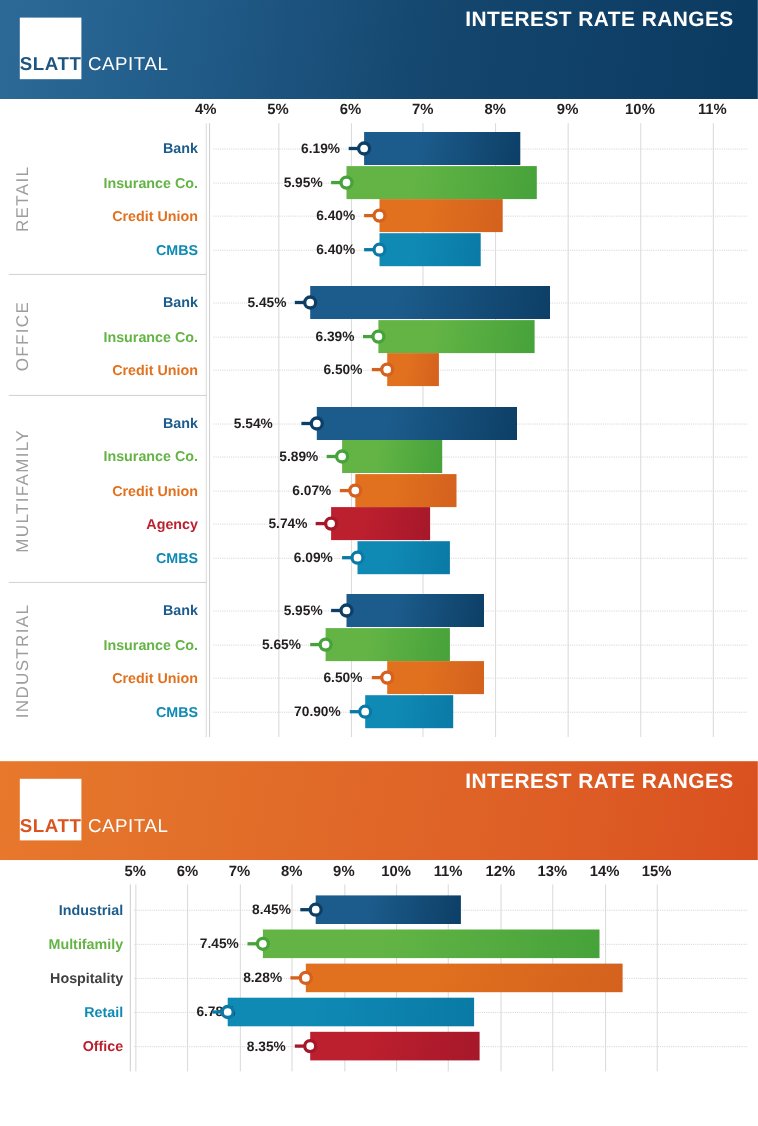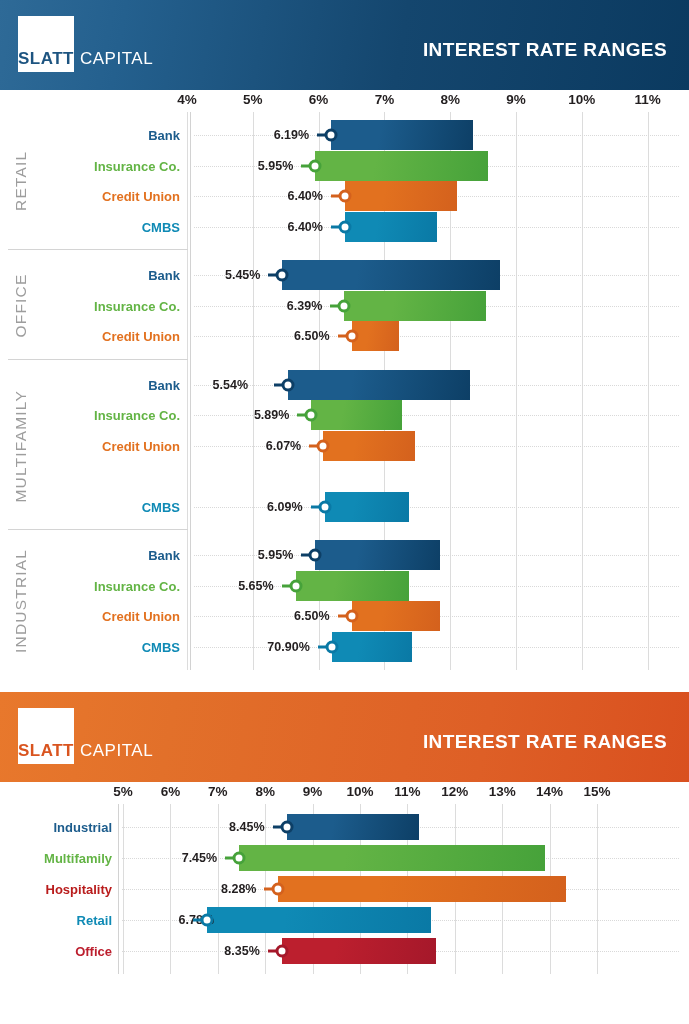--- a/index.html
+++ b/index.html
@@ -48,21 +48,21 @@
     font-size: 17px;
     color: #ffffff;
     letter-spacing: 0.5px;
     padding-left: 6px;
     padding-bottom: 5px;
     line-height: 1;
   }
 
   .banner-text {
     position: absolute;
-    right: 22px; top: 38px;
+    right: 22px; top: 7px;
     text-align: right;
     color: #ffffff;
   }
   .banner-title {
     font-size: 19px;
     font-weight: bold;
     letter-spacing: 0.4px;
     line-height: 1.25;
   }
   .banner-sub {
@@ -285,20 +285,28 @@
             <div class="dot" style="left: 311.362px; border-color: rgb(70, 162, 58);"></div>
             <div class="val" style="right: 399.638px;">5.89%</div>
           </div>
           <div class="row" style="top: 318.5px; height: 30.5px;">
             <div class="row-dotline" style="left: 194px;"></div>
             <div class="row-label" style="color: rgb(226, 113, 31); right: 509px;">Credit Union</div>
             <div class="bar" style="left: 323.206px; width: 92.12px; height: 30px; background: linear-gradient(100deg, rgb(226, 113, 31) 0%, rgb(226, 113, 31) 35%, rgb(212, 97, 29) 100%);"></div>
             <div class="stem" style="left: 309.206px; width: 16px; background: rgb(212, 97, 29);"></div>
             <div class="dot" style="left: 323.206px; border-color: rgb(212, 97, 29);"></div>
             <div class="val" style="right: 387.794px;">6.07%</div>
+          </div>
+          <div class="row" style="top: 349px; height: 30.5px;">
+            <div class="row-dotline" style="left: 194px;"></div>
+            <div class="row-label" style="color: rgb(188, 31, 46); right: 509px;">Agency</div>
+            <div class="bar" style="left: 301.492px; width: 89.488px; height: 30px; background: linear-gradient(100deg, rgb(188, 31, 46) 0%, rgb(188, 31, 46) 35%, rgb(165, 24, 42) 100%);"></div>
+            <div class="stem" style="left: 287.492px; width: 16px; background: rgb(165, 24, 42);"></div>
+            <div class="dot" style="left: 301.492px; border-color: rgb(165, 24, 42);"></div>
+            <div class="val" style="right: 409.508px;">5.74%</div>
           </div>
           <div class="row" style="top: 379.5px; height: 30.5px;">
             <div class="row-dotline" style="left: 194px;"></div>
             <div class="row-label" style="color: rgb(15, 138, 181); right: 509px;">CMBS</div>
             <div class="bar" style="left: 324.522px; width: 84.224px; height: 30px; background: linear-gradient(100deg, rgb(15, 138, 181) 0%, rgb(15, 138, 181) 35%, rgb(10, 121, 165) 100%);"></div>
             <div class="stem" style="left: 310.522px; width: 16px; background: rgb(10, 121, 165);"></div>
             <div class="dot" style="left: 324.522px; border-color: rgb(10, 121, 165);"></div>
             <div class="val" style="right: 386.478px;">6.09%</div>
           </div>
           <div class="row" style="top: 428px; height: 30.5px;">
@@ -395,21 +403,21 @@
           <div class="row" style="top: 38.8px; height: 30.8px;">
             <div class="row-dotline" style="left: 122px;"></div>
             <div class="row-label" style="color: rgb(99, 180, 69); right: 577px;">Multifamily</div>
             <div class="bar h26" style="left: 239.13px; width: 305.73px; height: 26px; background: linear-gradient(100deg, rgb(99, 180, 69) 0%, rgb(99, 180, 69) 35%, rgb(70, 162, 58) 100%);"></div>
             <div class="stem" style="left: 225.13px; width: 16px; background: rgb(70, 162, 58);"></div>
             <div class="dot" style="left: 239.13px; border-color: rgb(70, 162, 58);"></div>
             <div class="val" style="right: 471.87px;">7.45%</div>
           </div>
           <div class="row" style="top: 69.6px; height: 30.8px;">
             <div class="row-dotline" style="left: 122px;"></div>
-            <div class="row-label" style="color: #b91c1c; right: 577px;">Hospitality</div>
+            <div class="row-label" style="color: #404040; right: 577px;">Hospitality</div>
             <div class="bar h26" style="left: 278.472px; width: 287.718px; height: 26px; background: linear-gradient(100deg, rgb(226, 113, 31) 0%, rgb(226, 113, 31) 35%, rgb(212, 97, 29) 100%);"></div>
             <div class="stem" style="left: 264.472px; width: 16px; background: rgb(212, 97, 29);"></div>
             <div class="dot" style="left: 278.472px; border-color: rgb(212, 97, 29);"></div>
             <div class="val" style="right: 432.528px;">8.28%</div>
           </div>
           <div class="row" style="top: 100.4px; height: 30.8px;">
             <div class="row-dotline" style="left: 122px;"></div>
             <div class="row-label" style="color: rgb(15, 138, 181); right: 577px;">Retail</div>
             <div class="bar h26" style="left: 207.372px; width: 223.728px; height: 26px; background: linear-gradient(100deg, rgb(15, 138, 181) 0%, rgb(15, 138, 181) 35%, rgb(10, 121, 165) 100%);"></div>
             <div class="stem" style="left: 193.372px; width: 16px; background: rgb(10, 121, 165);"></div>

